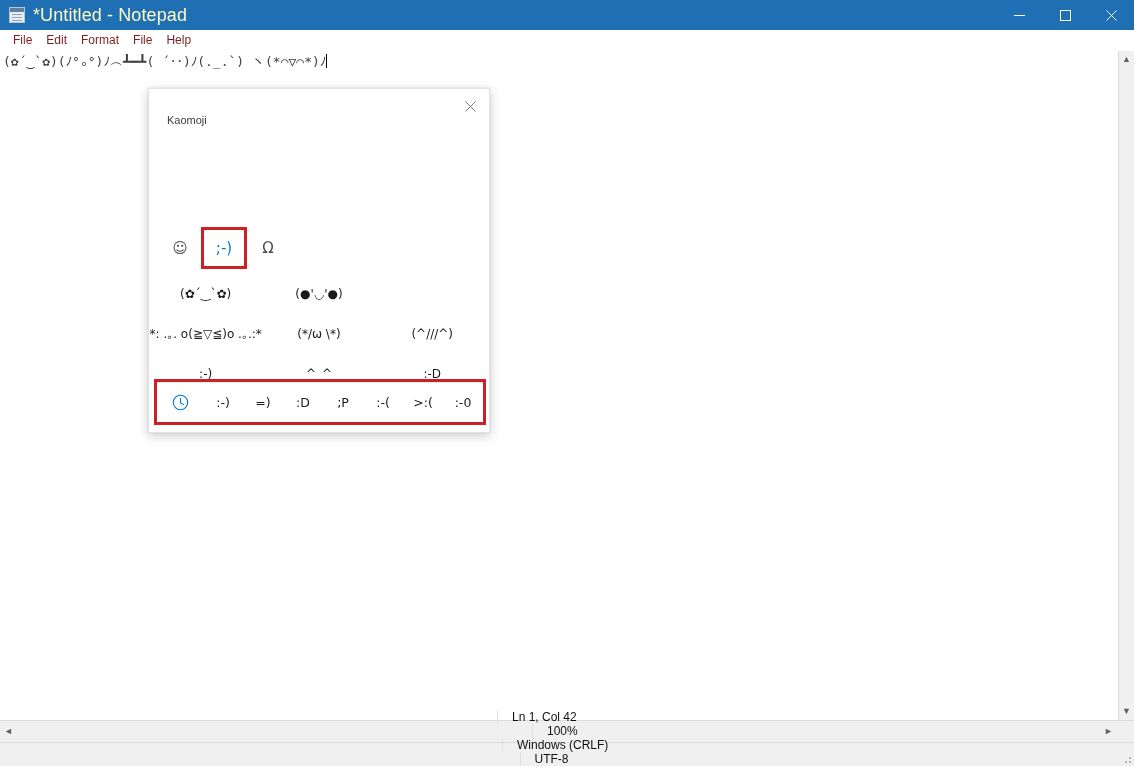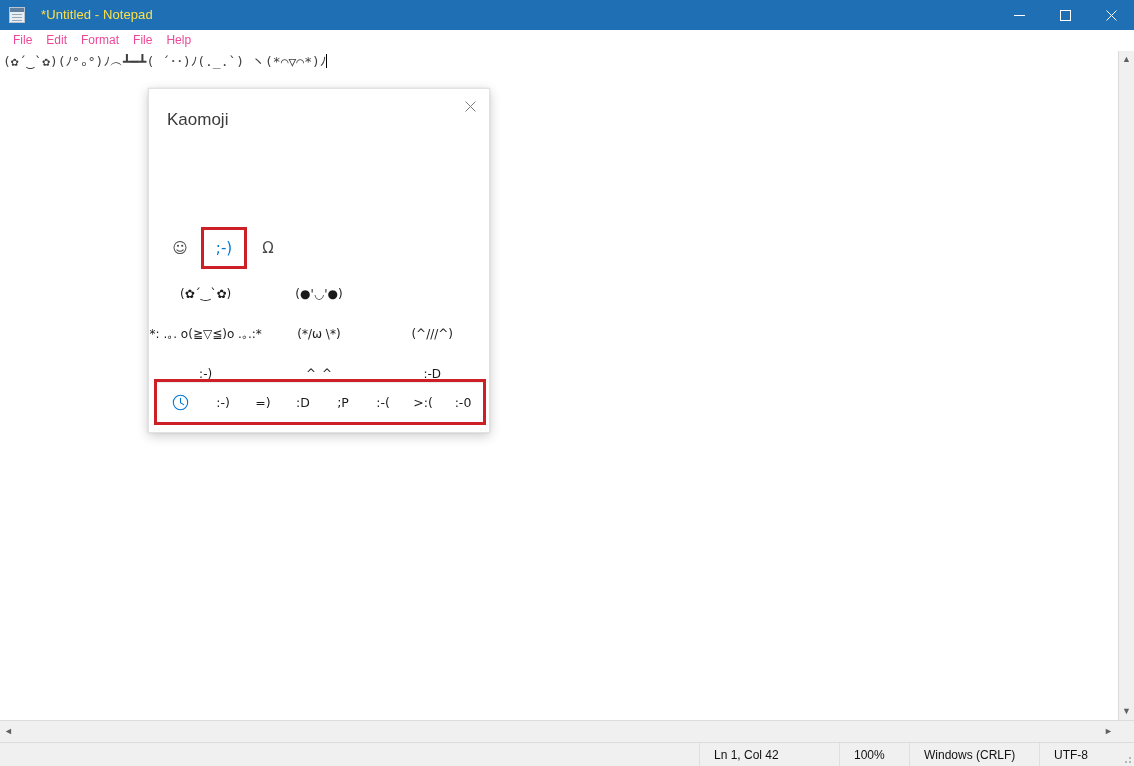--- a/index.html
+++ b/index.html
@@ -49,26 +49,25 @@
   }
   .tb-icon::after {
     content: "";
     position: absolute;
     left: 2px; top: 6px; right: 2px;
     height: 1px;
     background: #93a8ba;
     box-shadow: 0 3px 0 #93a8ba, 0 6px 0 #93a8ba;
   }
   .tb-title {
-    color: #fde047;
-    font-size: 13px;
+    color: #fef9c3;
+    font-size: 18px;
     line-height: 30px;
     white-space: nowrap;
     letter-spacing: .1px;
-    margin-left: 8px;
   }
   .tb-spacer { flex: 1 1 auto; }
   .wbtn {
     width: 46px;
     height: 30px;
     display: flex;
     align-items: center;
     justify-content: center;
     flex: none;
   }
@@ -81,21 +80,21 @@
     width: 1134px;
     height: 21px;
     background: #ffffff;
     display: flex;
     align-items: center;
     padding-left: 6px;
     box-sizing: border-box;
   }
   .menuitem {
     font-size: 12px;
-    color: #ec4899;
+    color: #7f1d1d;
     padding: 2px 7px 3px 7px;
     line-height: 14px;
     white-space: nowrap;
   }
 
   
   .editor-area {
     position: absolute;
     left: 0; top: 51px;
     width: 1118px;
@@ -175,20 +174,21 @@
     width: 1134px;
     height: 24px;
     background: #f0f0f0;
     border-top: 1px solid #dcdcdc;
     box-sizing: border-box;
     display: flex;
     align-items: center;
     justify-content: flex-end;
     font-size: 12px;
     color: #111;
+    flex-direction: column;
   }
   .sb-cell {
     height: 23px;
     display: flex;
     align-items: center;
     padding: 0 14px;
     border-left: 1px solid #dfdfdf;
     white-space: nowrap;
     box-sizing: border-box;
   }
@@ -215,21 +215,21 @@
     right: 4px; top: 4px;
     width: 30px; height: 26px;
     display: flex;
     align-items: center;
     justify-content: center;
     color: #888;
   }
   .k-title {
     position: absolute;
     left: 18px; top: 22px;
-    font-size: 17px;
+    font-size: 11px;
     color: #3b3b3b;
     line-height: 18px;
   }
   .k-tabs {
     position: absolute;
     left: 12px; top: 142px;
     display: flex;
     align-items: center;
   }
   .k-tab {

